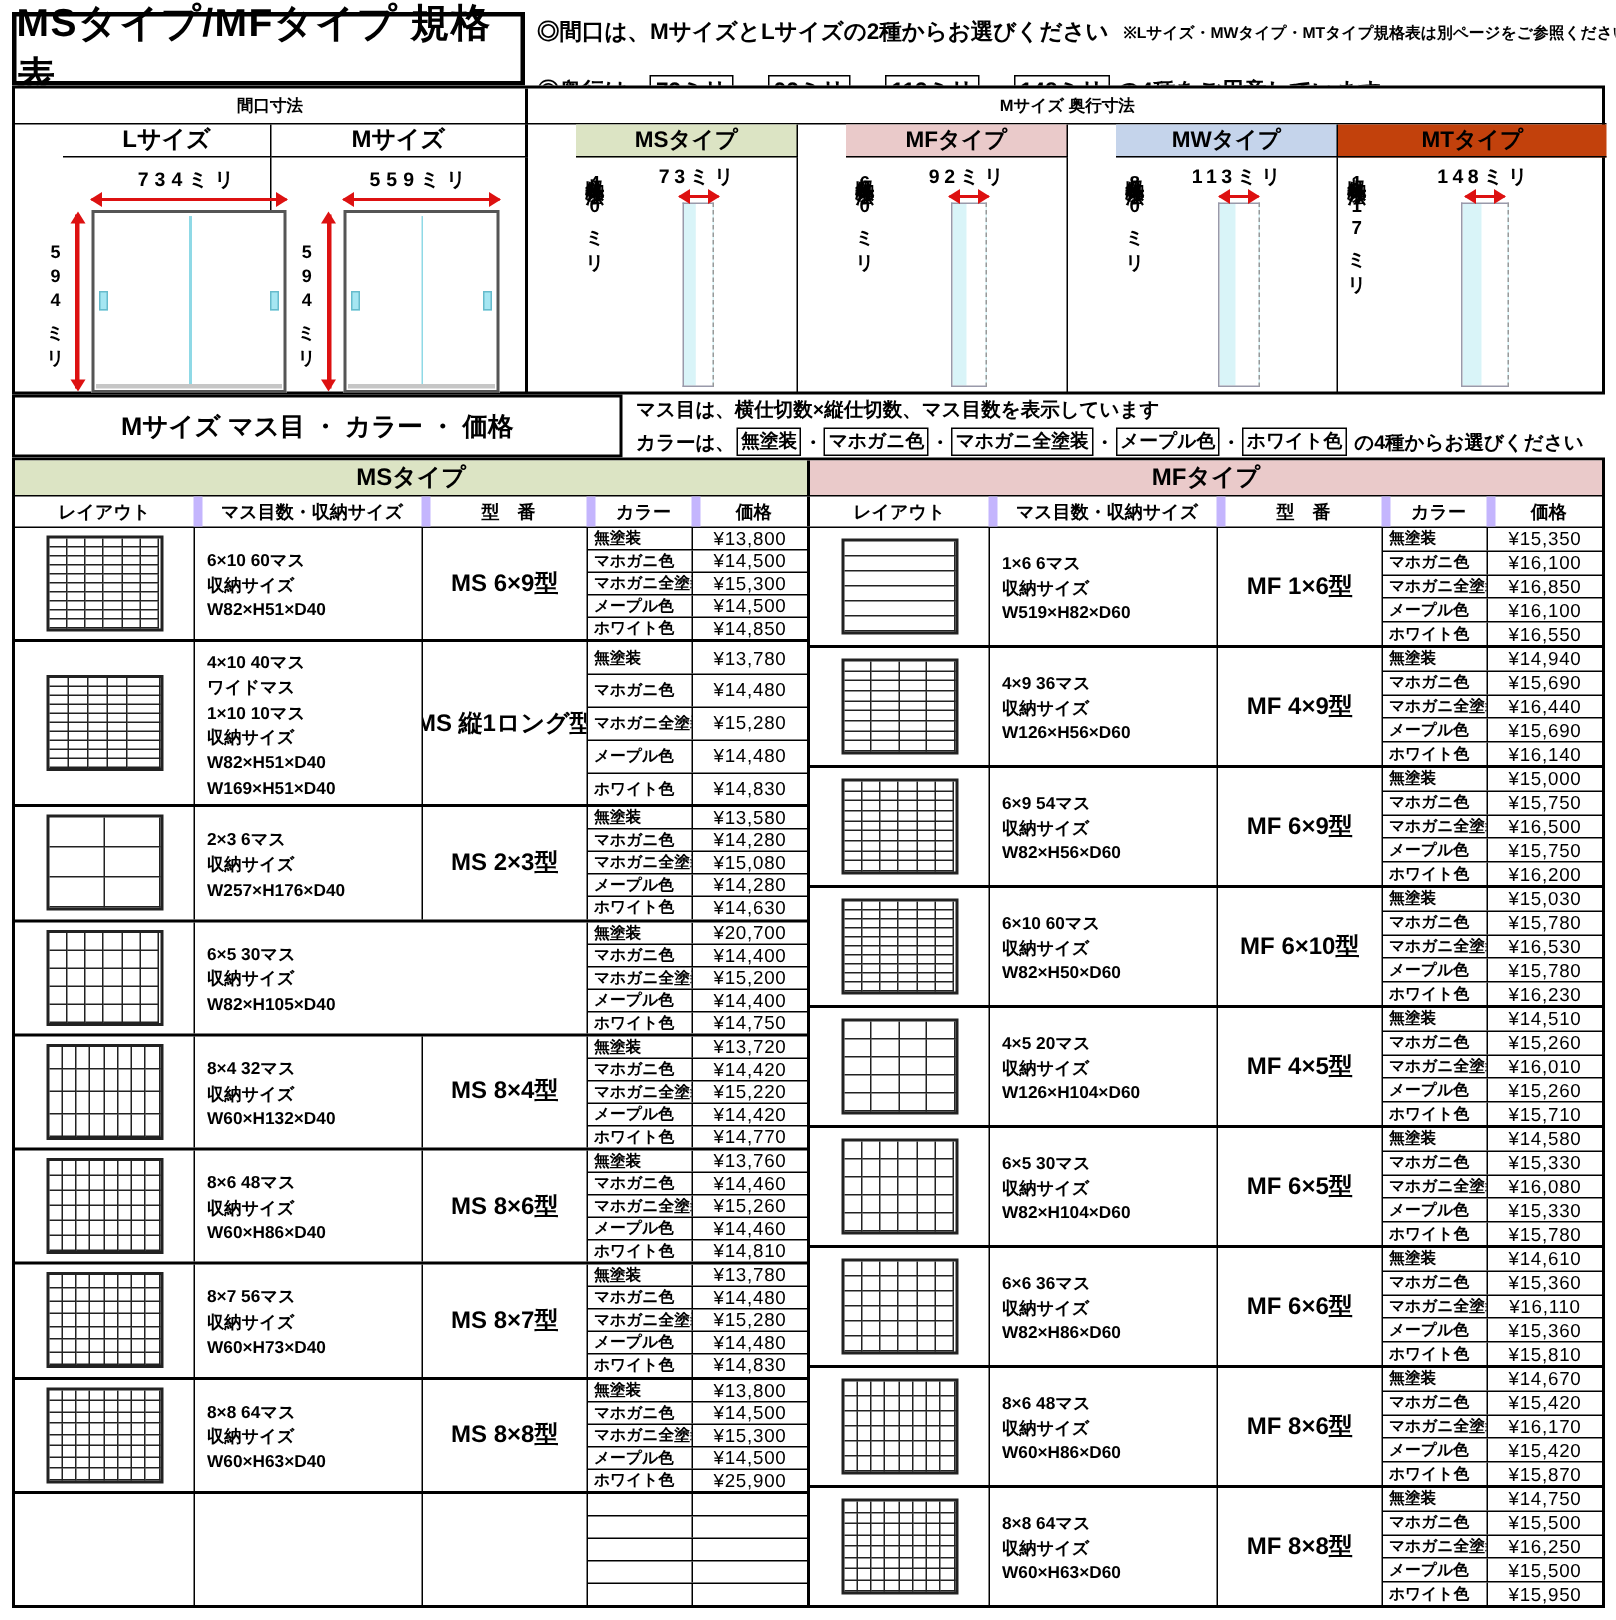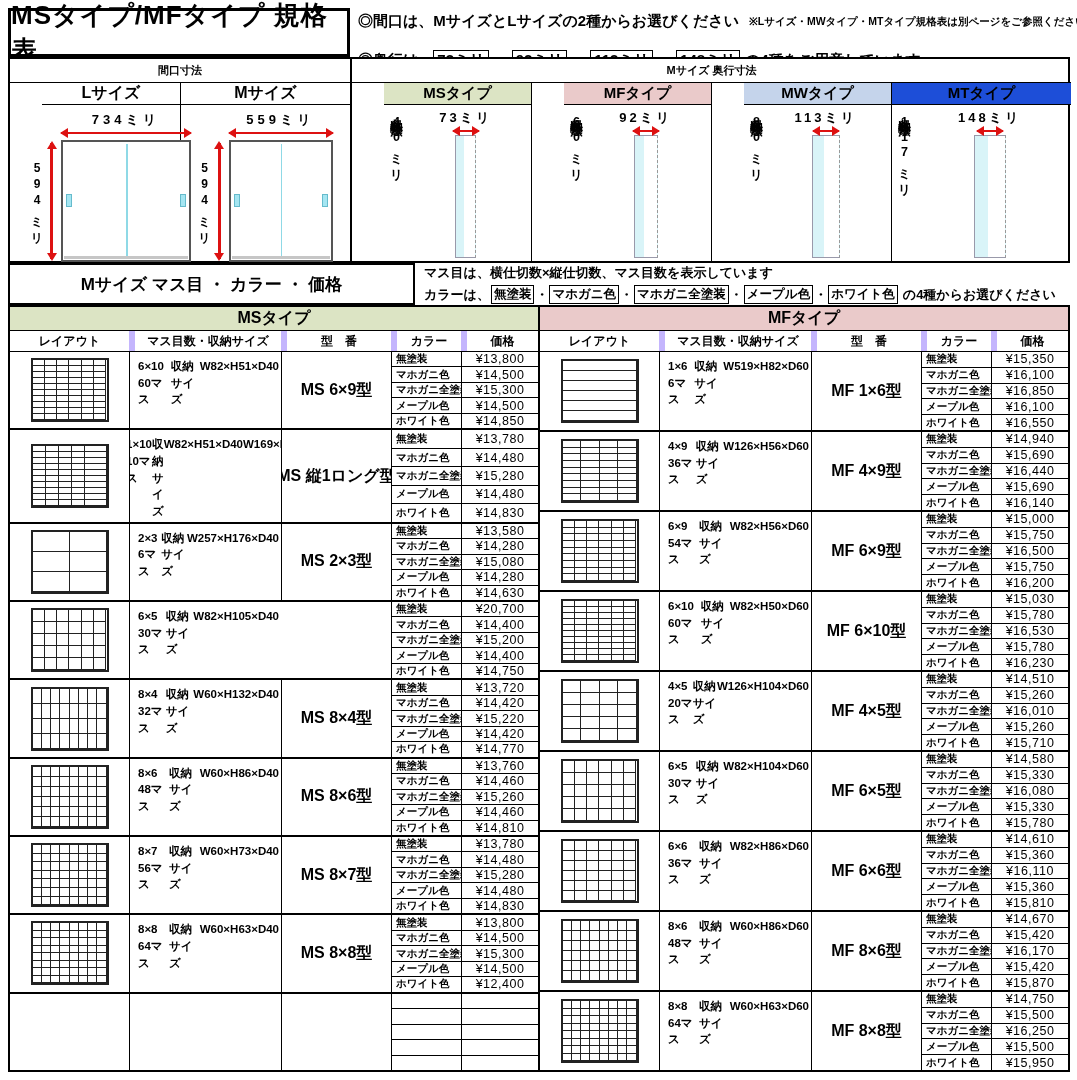--- a/index.html
+++ b/index.html
@@ -18,21 +18,21 @@
   .dc{box-sizing:border-box;display:flex;align-items:center;justify-content:center;}
   .bb{border-bottom:1.5px solid #000;}
   .br{border-right:1px solid #000;margin-left:32px;}
   .br2{border-right:2.5px solid #000;}
   .sec-title{font-size:11px;font-weight:bold;}
   .size-label{font-size:16px;font-weight:bold;}
   .type-label{font-size:15px;font-weight:bold;}
   .bg-ms{background:#dce4c4;}
   .bg-mf{background:#eacaca;}
   .bg-mw{background:#c5d4eb;}
-  .bg-mt{background:#1d4ed8;}
+  .bg-mt{background:#c2410c;}
   
   .cab-cell{align-items:flex-start;justify-content:center;padding-top:6px;}
   .cab-grid{display:grid;grid-template-columns:15px 15px auto;grid-template-rows:17px 12px auto;}
   .cab-toplabel{grid-column:3;grid-row:1;text-align:center;font-size:13px;font-weight:bold;letter-spacing:4px;}
   .h-arrow{position:relative;height:0;border-top:2.5px solid #d11;}
   .h-arrow::before{content:"";position:absolute;left:-1px;top:-6px;border:5px solid transparent;border-right:8px solid #d11;border-left:none;}
   .h-arrow::after{content:"";position:absolute;right:-1px;top:-6px;border:5px solid transparent;border-left:8px solid #d11;border-right:none;}
   .cab-harrow{grid-column:3;grid-row:2;margin:4px 2px 0 2px;}
   .v-label{grid-column:1;grid-row:3;writing-mode:vertical-rl;text-orientation:upright;font-size:12px;font-weight:bold;letter-spacing:2px;display:flex;align-items:center;justify-content:center;}
   .v-arrow{grid-column:2;grid-row:3;position:relative;width:0;border-left:3px solid #d11;justify-self:center;margin:3px 0;}
@@ -69,21 +69,21 @@
   .mt-colhalf.mf-h{border-left:2.5px solid #000;}
   .mt-col{display:flex;align-items:center;justify-content:center;font-size:12px;font-weight:bold;border-left:6px solid #c4b5fd;}
   .mt-col:first-child{border-left:none;}
   .mt-body{flex:1;display:flex;}
   .half{flex:1;display:flex;flex-direction:column;}
   .half.mf-h{border-left:2.5px solid #000;}
   .trow{flex:1;display:grid;grid-template-columns:119px 152px 110px 70px 1fr;border-bottom:2px solid #000;}
   .trow:last-child{border-bottom:none;}
   .cell{box-sizing:border-box;border-left:1px solid #000;overflow:hidden;}
   .c-layout{border-left:none;display:flex;align-items:center;justify-content:center;}
-  .c-spec{padding:6px 2px 2px 8px;font-size:11.5px;font-weight:bold;line-height:1.45;display:flex;flex-direction:row;justify-content:center;}
+  .c-spec{padding:6px 2px 2px 8px;font-size:11.5px;font-weight:bold;line-height:1.45;display:flex;flex-direction:column;justify-content:center;}
   .c-model{display:flex;align-items:center;justify-content:center;font-size:16px;font-weight:bold;white-space:nowrap;}
   .c-cp{grid-column:4/6;display:flex;flex-direction:column;}
   .cp-row{flex:1;display:grid;grid-template-columns:70px 1fr;border-bottom:1px solid #000;}
   .cp-row:last-child{border-bottom:none;}
   .cp-color{display:flex;align-items:center;padding-left:4px;font-size:10.5px;font-weight:bold;border-right:1px solid #000;white-space:nowrap;overflow:hidden;}
   .cp-price{display:flex;align-items:center;justify-content:center;font-size:12.5px;letter-spacing:0.5px;white-space:nowrap;}
   
   .diagram{display:grid;width:78px;height:64px;border:2px solid #222;background:#fff;box-sizing:border-box;}
   .diagram>i{border-right:1px solid #222;border-bottom:1px solid #222;}
 </style>
@@ -830,21 +830,21 @@
             <div class="cp-row">
               <div class="cp-color">マホガニ全塗装</div>
               <div class="cp-price">¥15,300</div>
             </div>
             <div class="cp-row">
               <div class="cp-color">メープル色</div>
               <div class="cp-price">¥14,500</div>
             </div>
             <div class="cp-row">
               <div class="cp-color">ホワイト色</div>
-              <div class="cp-price">¥12,400</div>
+              <div class="cp-price">¥25,900</div>
             </div>
           </div>
         </div>
         <div class="trow">
           <div class="cell c-layout"></div>
           <div class="cell c-spec"></div>
           <div class="cell c-model"></div>
           <div class="cell c-cp">
             <div class="cp-row">
               <div class="cp-color"></div>

